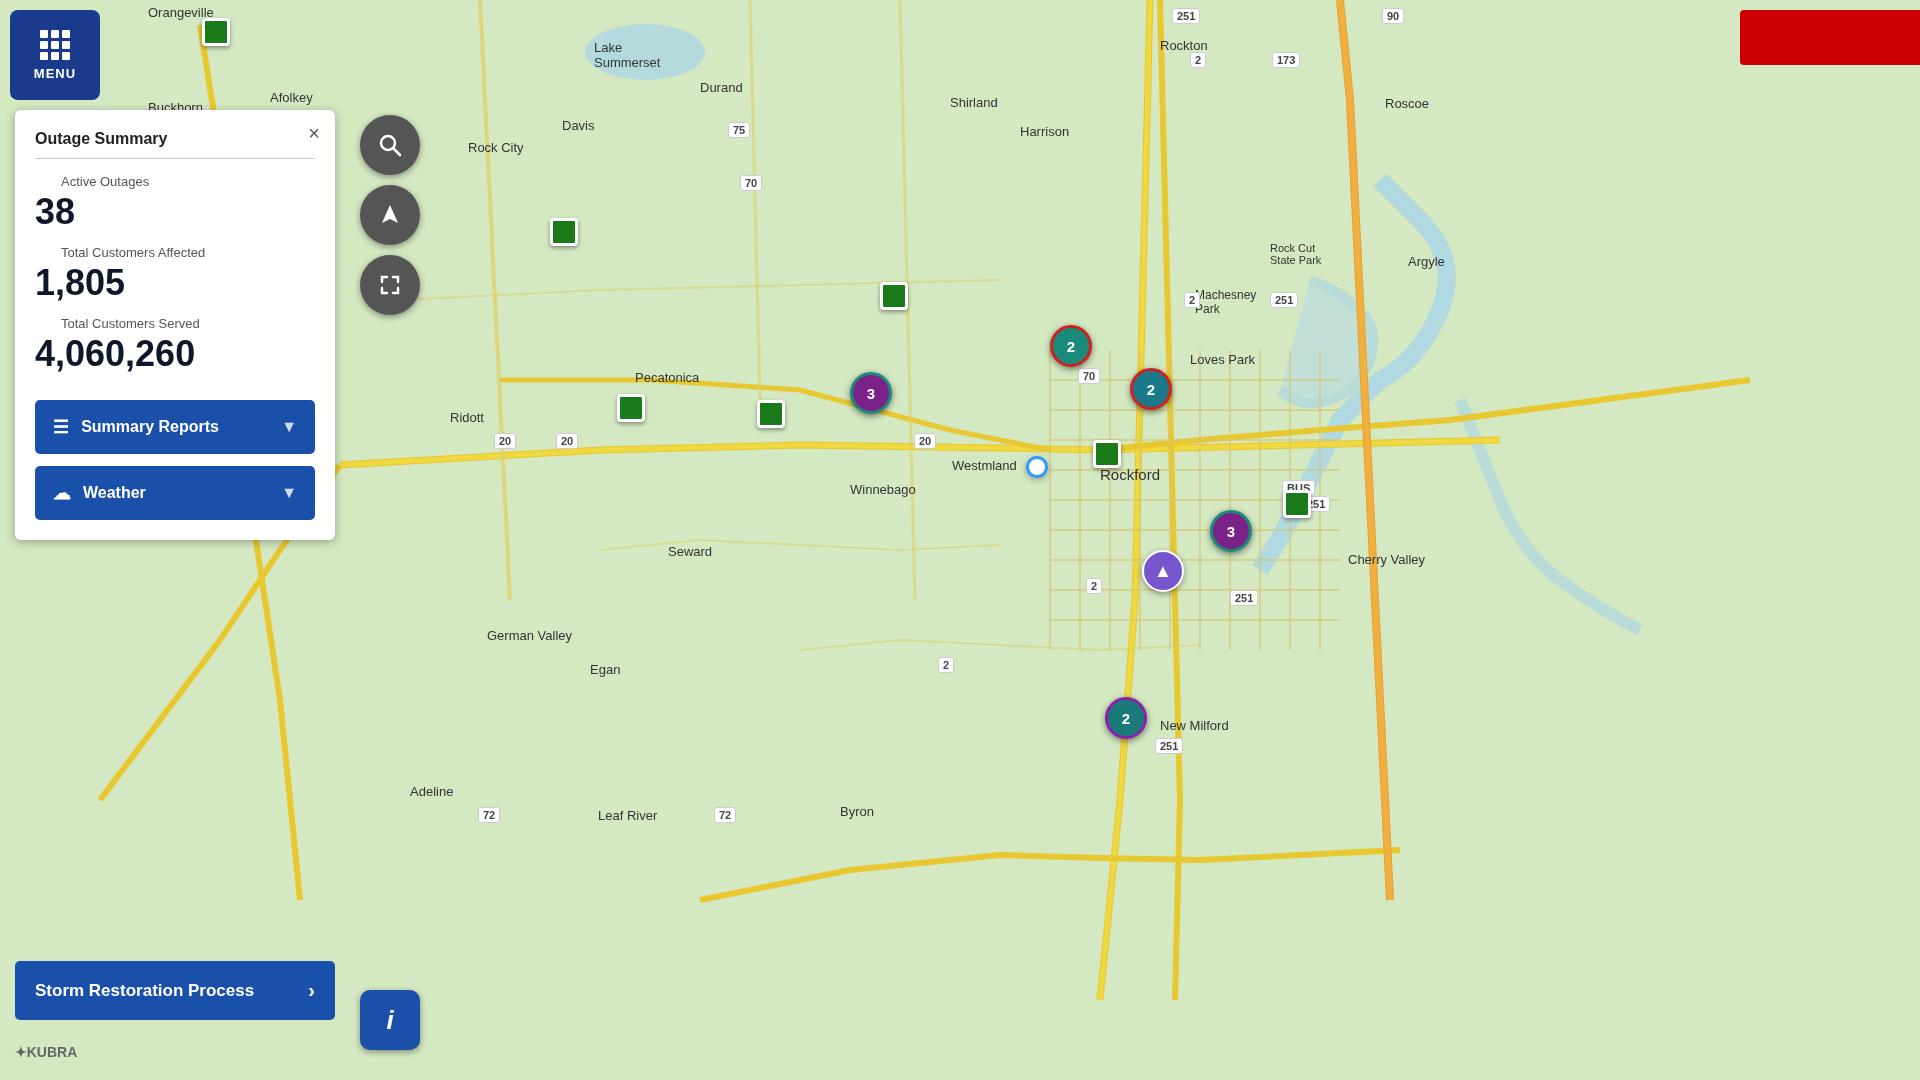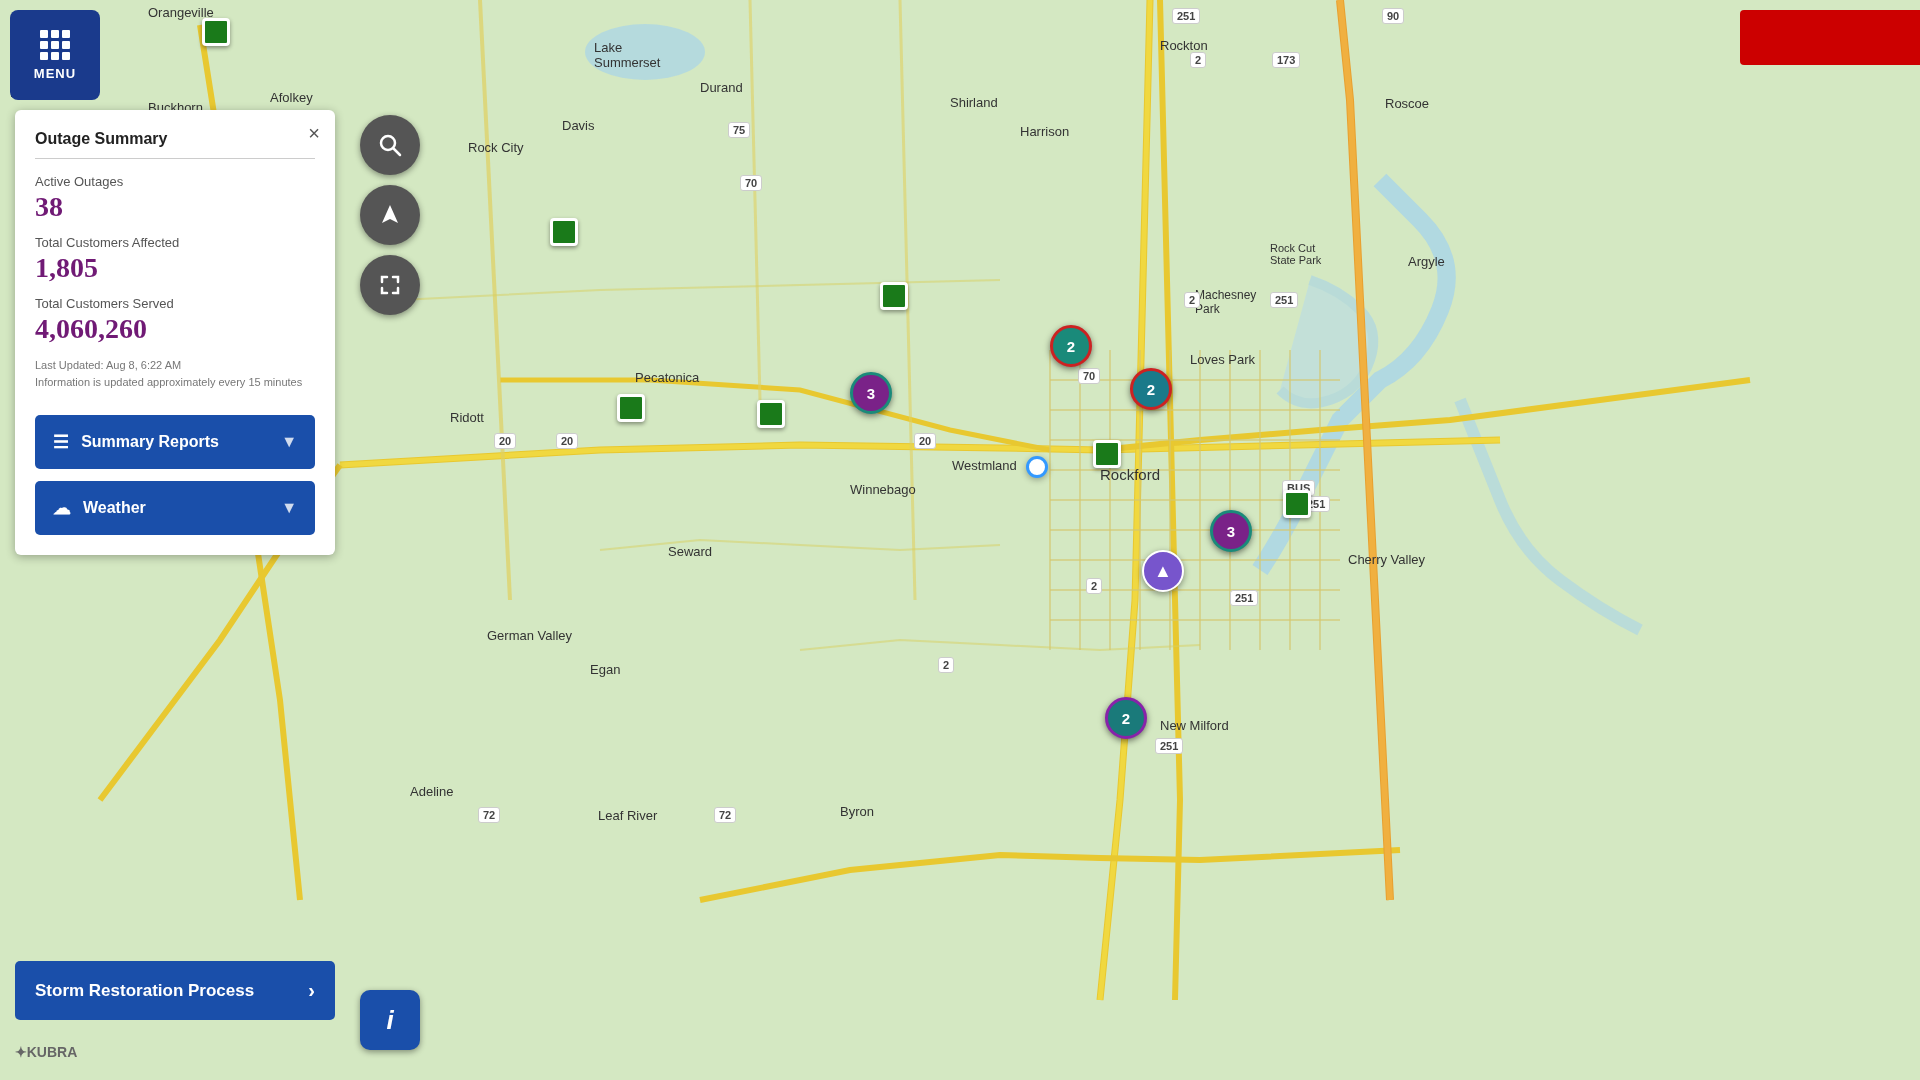--- a/index.html
+++ b/index.html
@@ -84,27 +84,27 @@
       font-weight: bold;
       color: #222;
       border-bottom: 1px solid #ccc;
       padding-bottom: 10px;
       margin-bottom: 15px;
     }
     .stat-label {
       font-size: 13px;
       color: #555;
       margin-bottom: 2px;
+      margin-left: 26px;
     }
     .stat-value {
-      font-size: 28px;
-      font-weight: bold;
-      color: #701a75;
+      font-size: 36px;
+      font-weight: bold;
+      color: #0f172a;
       margin-bottom: 12px;
-      font-family: Liberation Serif, serif;
     }
     .last-updated {
       font-size: 11px;
       color: #777;
       margin-top: 5px;
       line-height: 1.5;
     }
 
     
     .sidebar-buttons {
@@ -472,24 +472,20 @@
 
   <div class="stat-label">Active Outages</div>
   <div class="stat-value">38</div>
 
   <div class="stat-label">Total Customers Affected</div>
   <div class="stat-value">1,805</div>
 
   <div class="stat-label">Total Customers Served</div>
   <div class="stat-value">4,060,260</div>
 
-  <div class="last-updated">
-    <span>Last Updated:  Aug 8, 6:22 AM</span><br>
-    <span>Information is updated approximately every 15 minutes</span>
-  </div>
 
   <div class="sidebar-buttons">
     <button class="sidebar-btn">
       <span class="btn-left">
         <span class="btn-icon">☰</span>
         <span>Summary Reports</span>
       </span>
       <span class="chevron">▼</span>
     </button>
     <button class="sidebar-btn">

